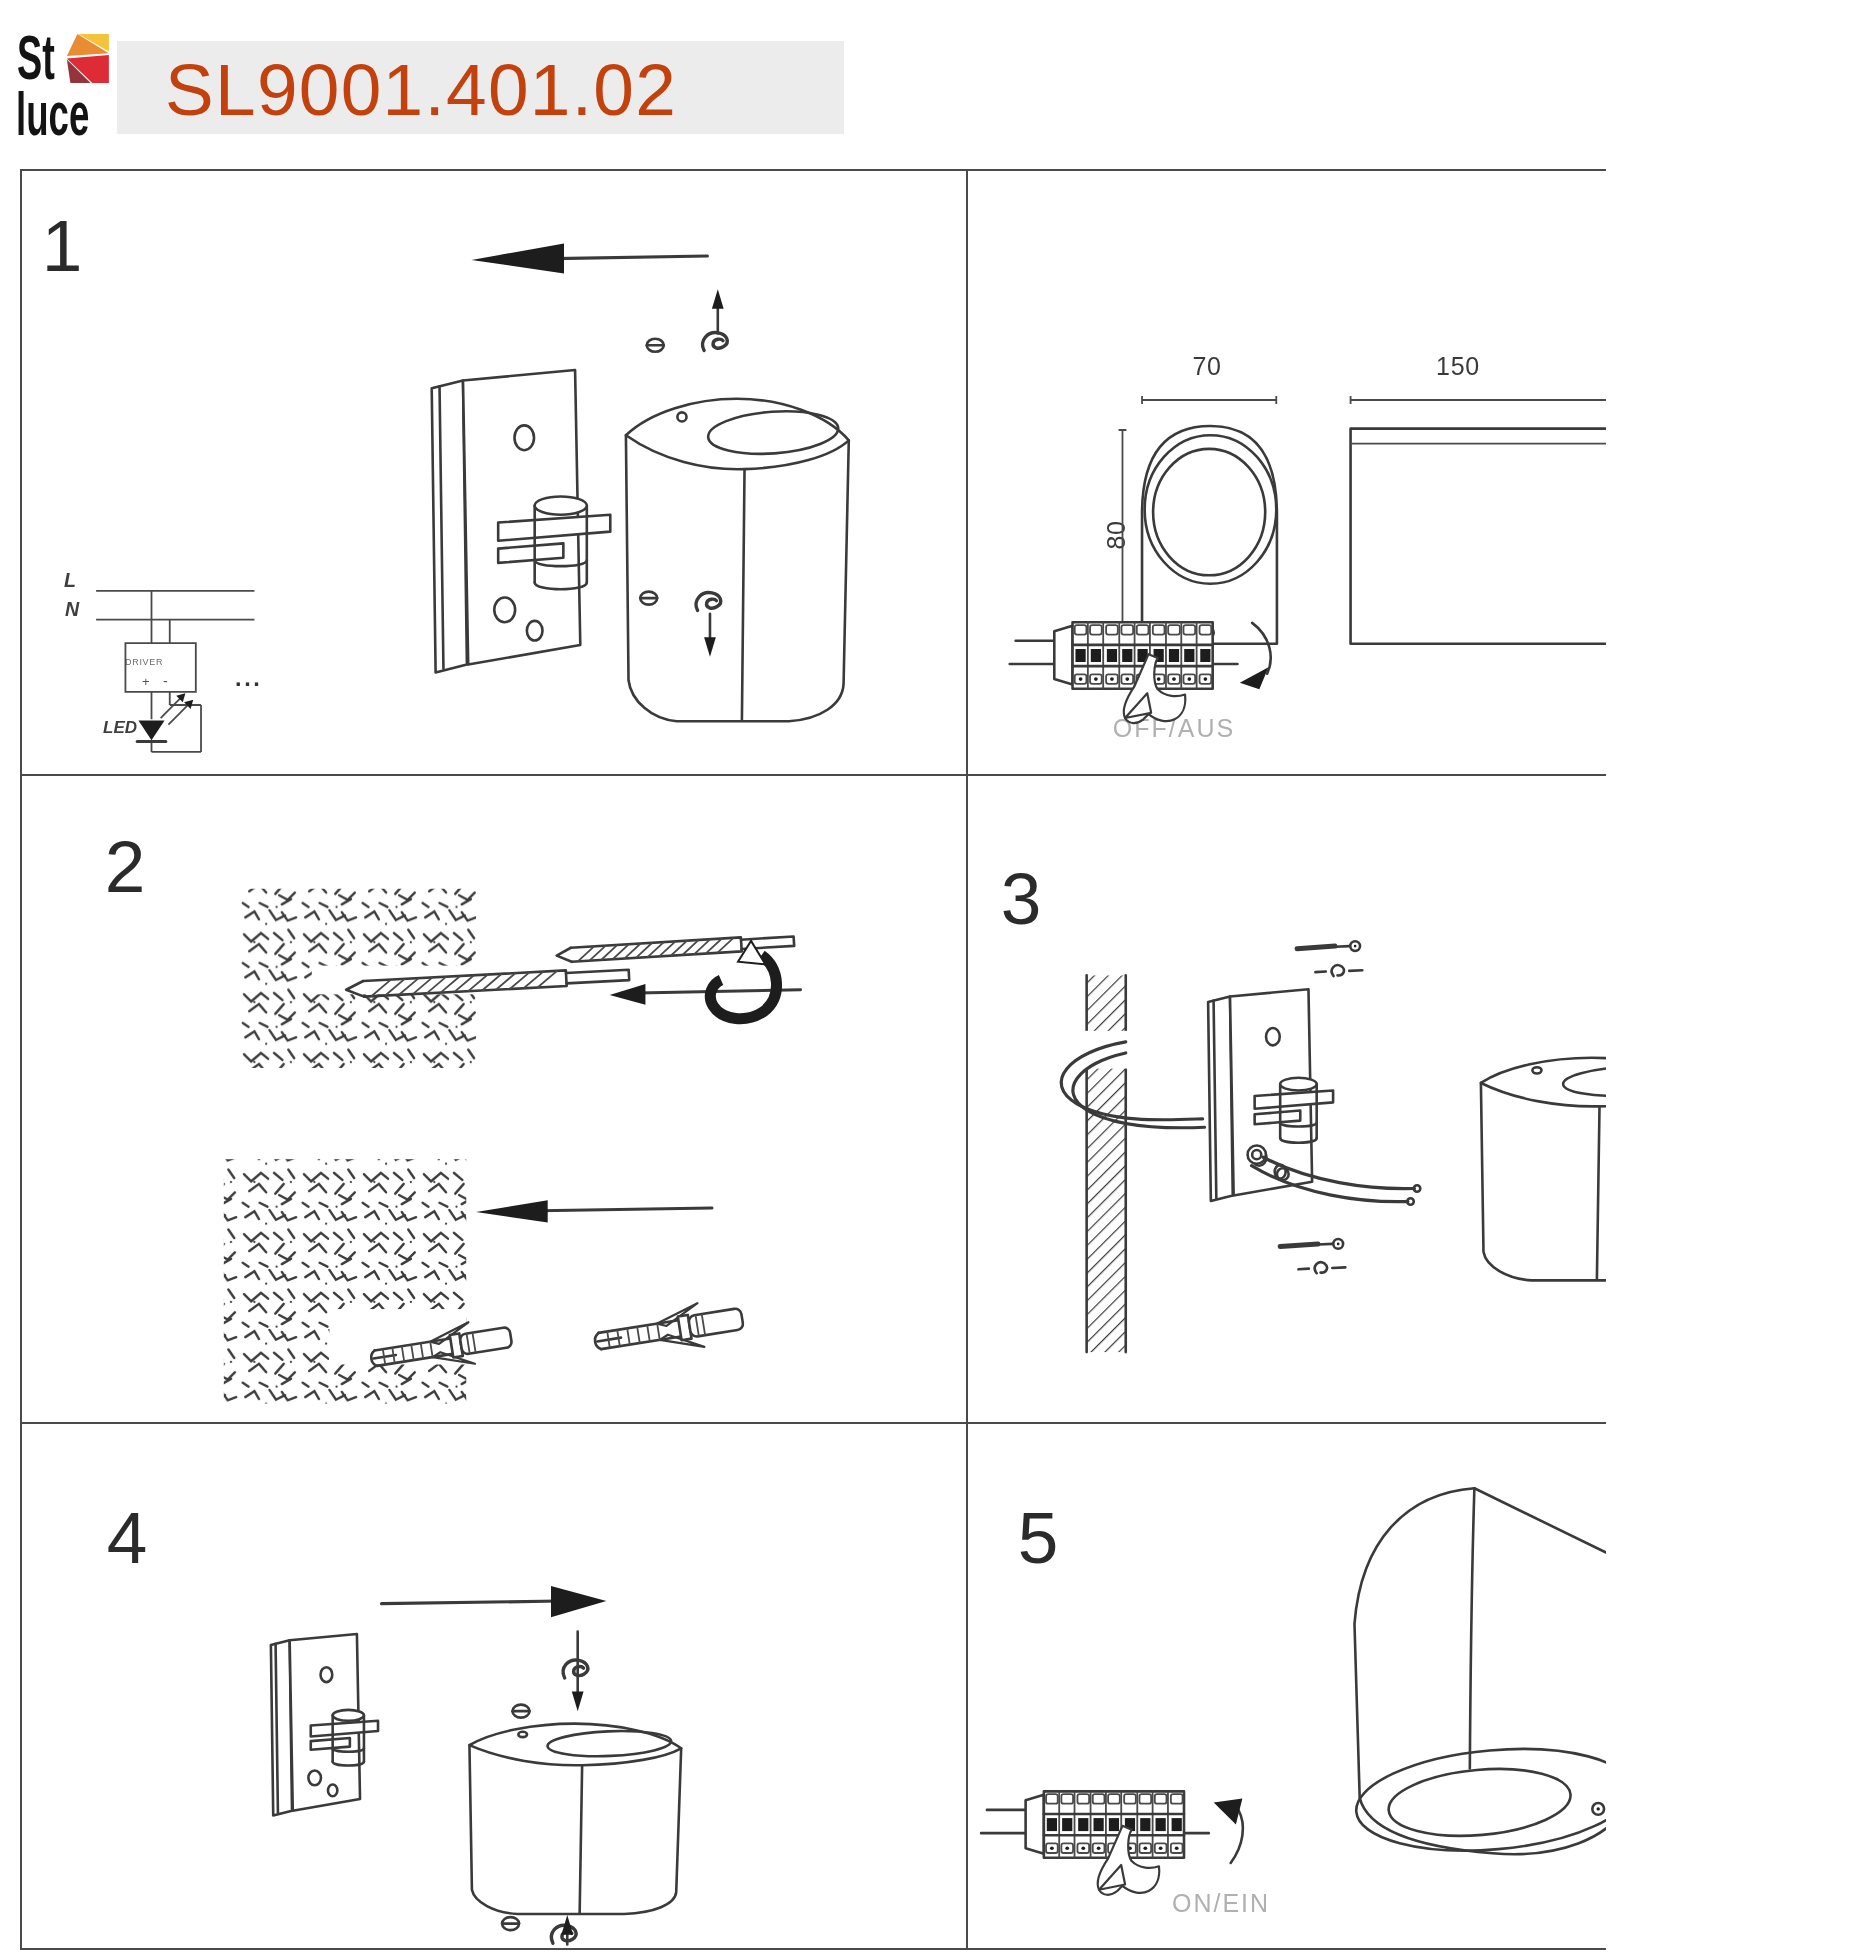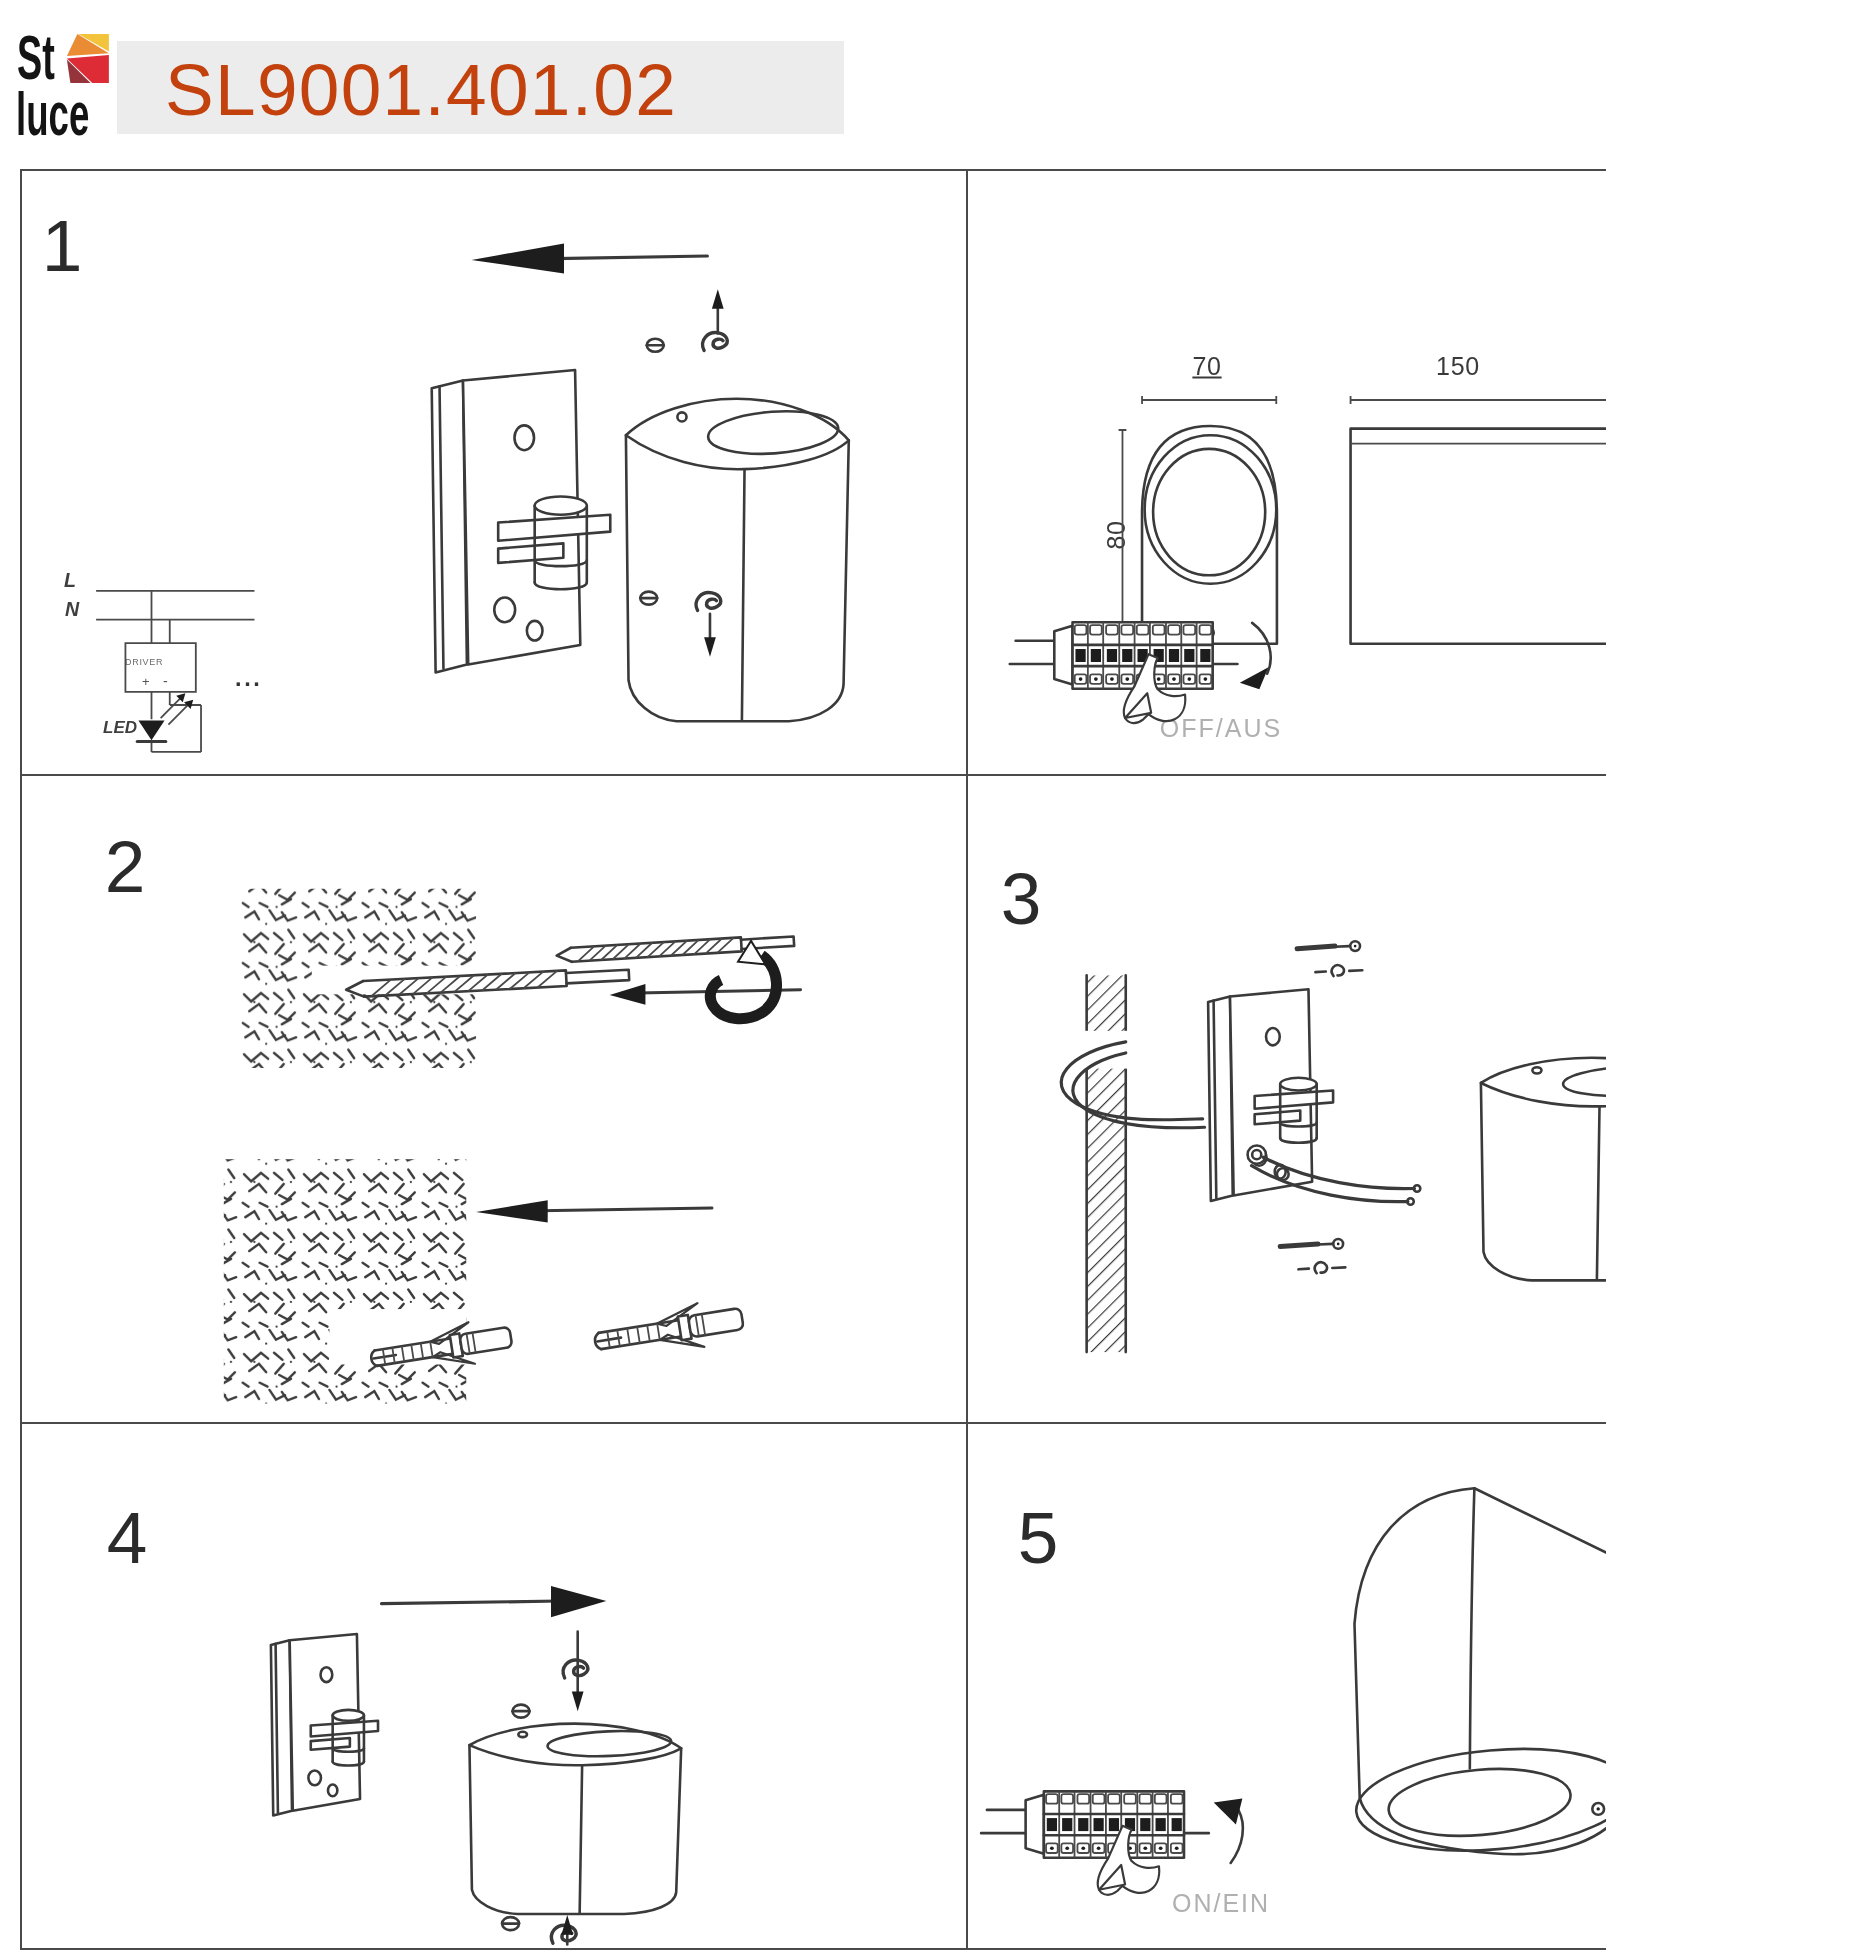--- a/index.html
+++ b/index.html
@@ -51,25 +51,25 @@
   <div class="gridline" style="left:19.6px;top:765px;width:1795px;height:2px;"></div>
   <div class="gridline" style="left:19.6px;top:1413px;width:1795px;height:2px;"></div>
   <div class="gridline" style="left:966px;top:160px;width:2px;height:1781px;"></div>
 
   <div class="num" style="left:62px;top:236px;">1</div>
   <div class="num" style="left:125px;top:857px;">2</div>
   <div class="num" style="left:1021px;top:889px;">3</div>
   <div class="num" style="left:127px;top:1528px;">4</div>
   <div class="num" style="left:1038px;top:1528px;">5</div>
 
-  <div class="dim" style="left:1207px;top:357px;text-decoration:underline;">70</div>
+  <div class="dim" style="left:1207px;top:357px;">70</div>
   <div class="dim" style="left:1458px;top:357px;">150</div>
   <div class="dim" style="left:1116px;top:526px;transform:translate(-50%,-50%) rotate(-90deg);">80</div>
 
-  <div class="muted" style="left:1221px;top:705px;">OFF/AUS</div>
+  <div class="muted" style="left:1174px;top:705px;">OFF/AUS</div>
   <div class="muted" style="left:1221px;top:1880px;">ON/EIN</div>
 
   <div class="circ" style="left:64px;top:562px;font-size:19.6px;font-style:italic;font-weight:600;">L</div>
   <div class="circ" style="left:65px;top:591px;font-size:19.6px;font-style:italic;font-weight:600;">N</div>
   <div class="circ" style="left:125px;top:649px;width:70px;font-size:9px;color:#6a6a6a;letter-spacing:0.7px;">DRIVER</div>
   <div class="circ" style="left:142px;top:666px;font-size:13px;color:#555;">+</div>
   <div class="circ" style="left:163px;top:665px;font-size:14.3px;color:#555;">-</div>
   <div class="circ" style="left:103px;top:710px;font-size:17px;font-style:italic;font-weight:700;">LED</div>
   <div class="circ" style="left:235px;top:658px;font-size:23.5px;font-weight:700;letter-spacing:2.6px;color:#333;">...</div>
 

